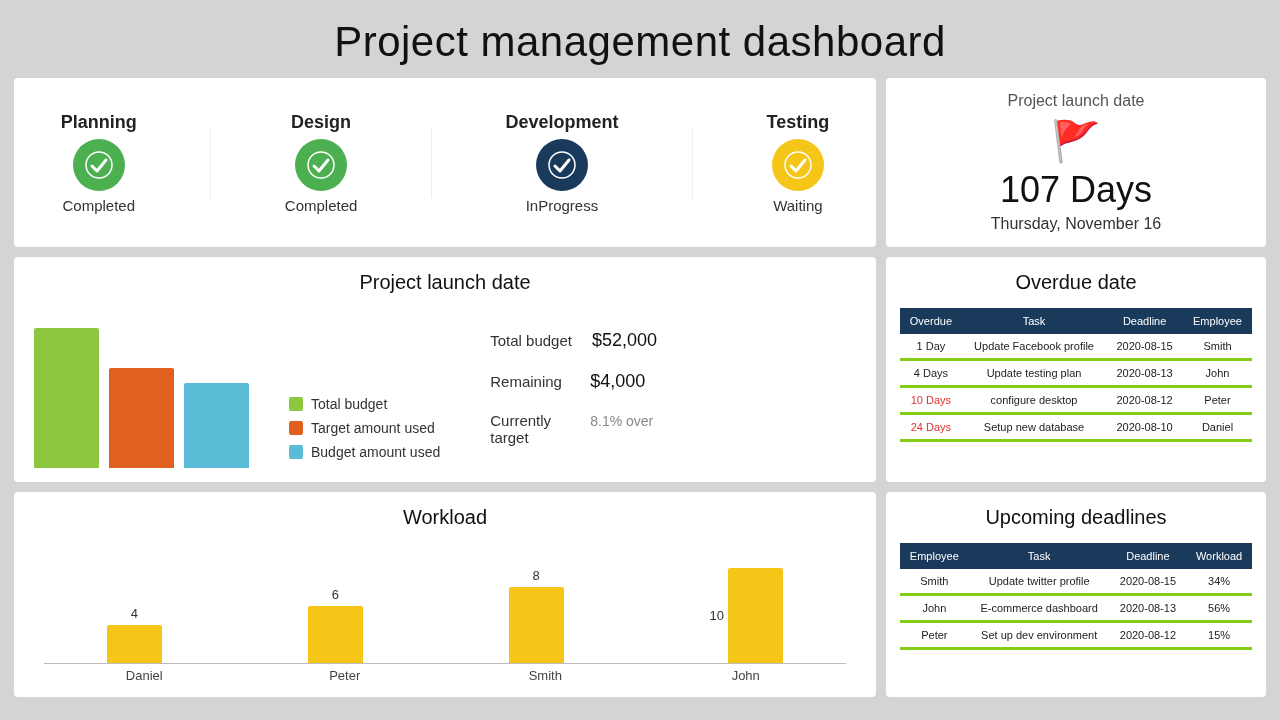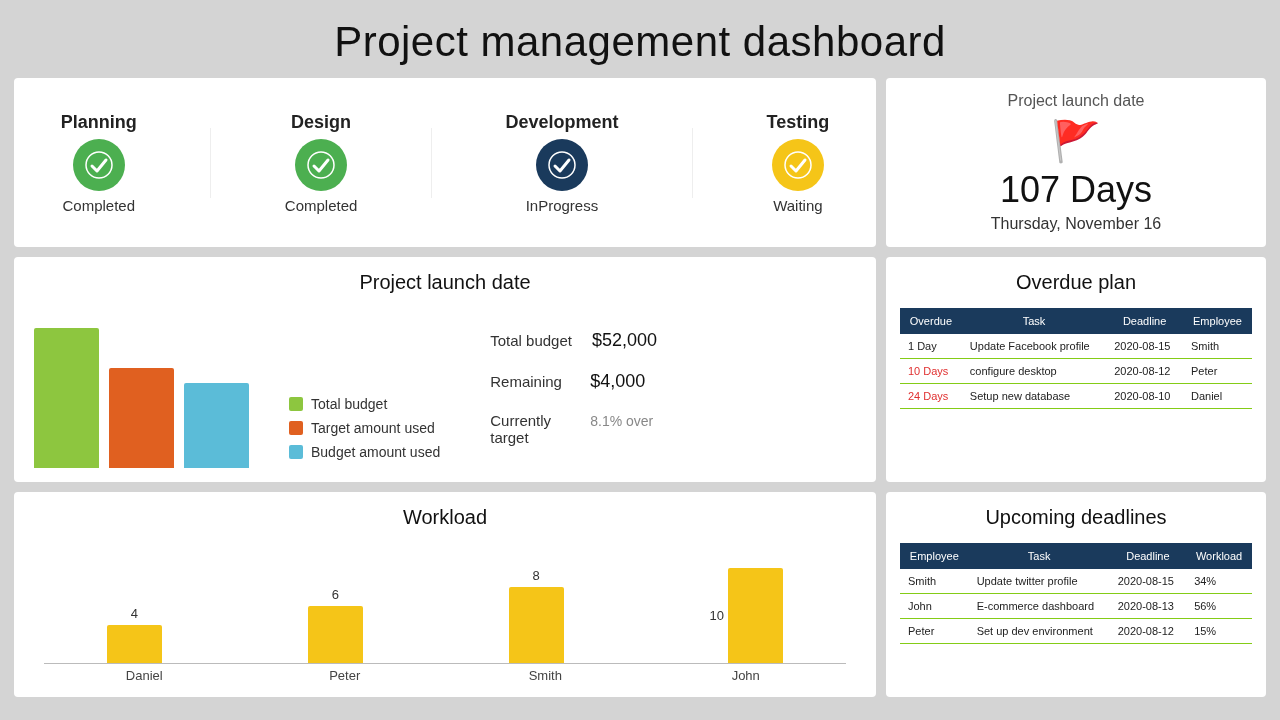--- a/index.html
+++ b/index.html
@@ -179,23 +179,23 @@
       background: #1a3a5c;
       color: #fff;
     }
     thead th {
       padding: 7px 8px;
       text-align: center;
       font-weight: 500;
     }
     tbody tr td {
       padding: 6px 8px;
-      text-align: left;
+      text-align: center;
       color: #222;
-      border-bottom: 1px solid #84cc16;
+      border-bottom: 3px solid #84cc16;
     }
     .overdue-red { color: #e03030; font-weight: 400; }
 
     
     .bottom-row {
       display: grid;
       grid-template-columns: 1fr 380px;
       gap: 10px;
       padding: 0 14px 0 14px;
       margin-top: 10px;
@@ -329,36 +329,42 @@
         <div class="stat-row">
           <span class="stat-label" style="white-space:pre-line">Currently
 target</span>
           <span class="stat-over">8.1% over</span>
         </div>
       </div>
     </div>
   </div>
 
   <div class="overdue-panel">
-    <div class="panel-title">Overdue plan</div>
+    <div class="panel-title">Overdue date</div>
     <table>
       <thead>
         <tr>
           <th>Overdue</th>
           <th>Task</th>
           <th>Deadline</th>
           <th>Employee</th>
         </tr>
       </thead>
       <tbody id="overdue-tbody">
           <tr>
     <td class="">1 Day</td>
     <td>Update Facebook profile</td>
     <td>2020-08-15</td>
     <td>Smith</td>
+  </tr>
+          <tr>
+    <td class="">4 Days</td>
+    <td>Update testing plan</td>
+    <td>2020-08-13</td>
+    <td>John</td>
   </tr>
           <tr>
     <td class="overdue-red">10 Days</td>
     <td>configure desktop</td>
     <td>2020-08-12</td>
     <td>Peter</td>
   </tr>
           <tr>
     <td class="overdue-red">24 Days</td>
     <td>Setup new database</td>

